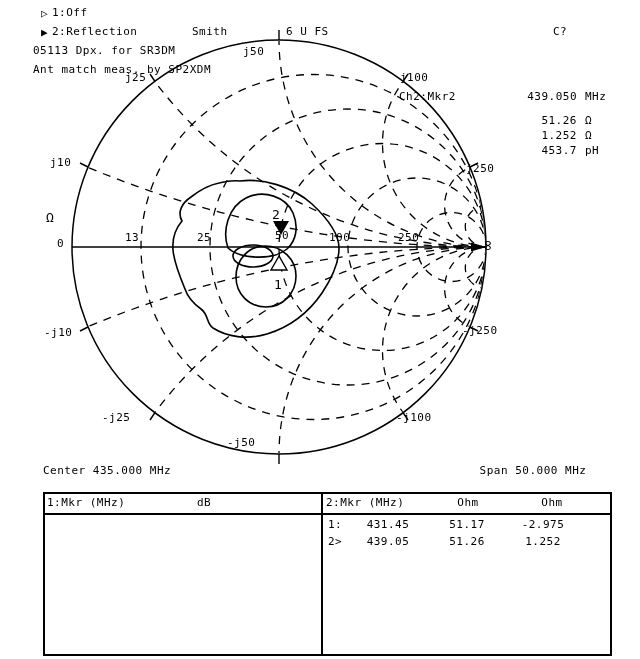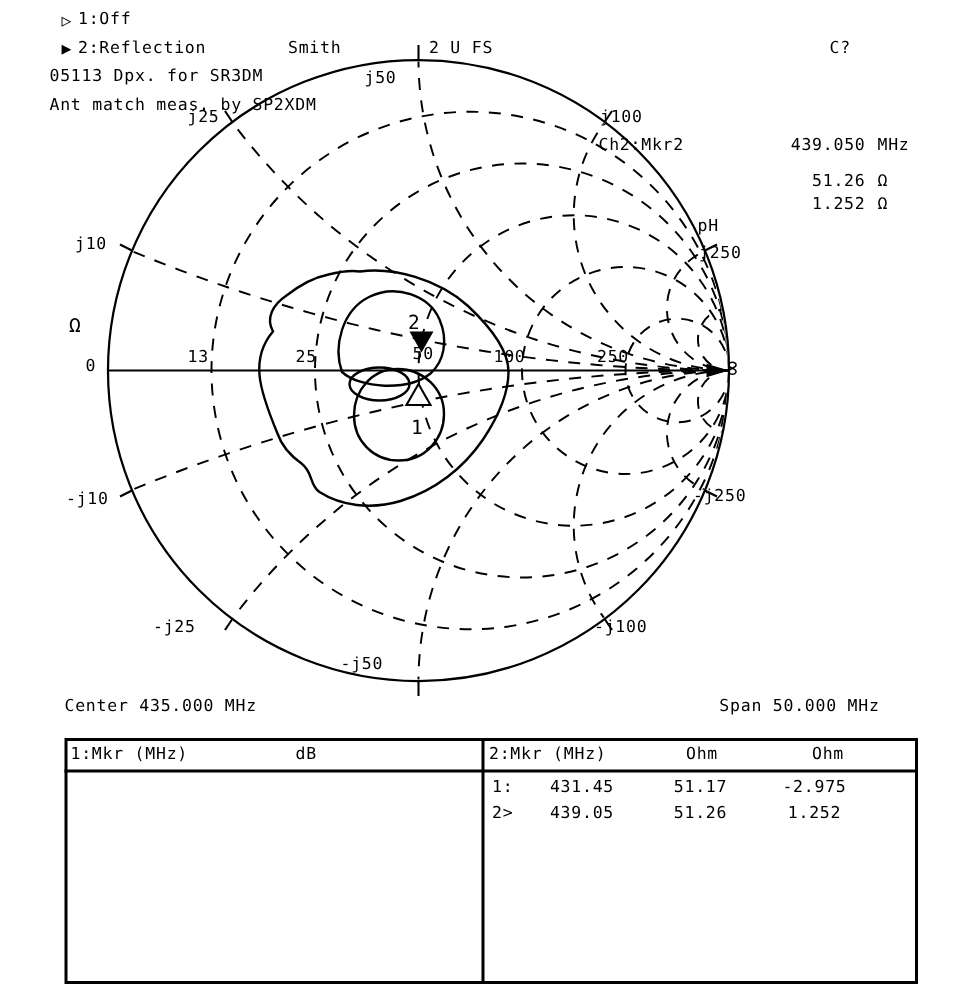--- a/index.html
+++ b/index.html
@@ -97,40 +97,41 @@
     <text x="274" y="289" font-size="13">1</text>
   </g>
 </svg>
 
 <div class="abs ptr" style="left:41px;top:7px">▷</div>
 <div class="abs t15" style="left:52px;top:5px">1:Off</div>
 
 <div class="abs ptr" style="left:41px;top:26px">▶</div>
 <div class="abs t15" style="left:52px;top:24px">2:Reflection</div>
 <div class="abs t15" style="left:192px;top:24px">Smith</div>
-<div class="abs t15" style="left:286px;top:24px">2 U FS</div>
+<div class="abs t15" style="left:286px;top:24px">6 U FS</div>
 <div class="abs t15" style="left:553px;top:24px">C?</div>
 
 <div class="abs t15" style="left:33px;top:43px">05113 Dpx. for SR3DM</div>
 <div class="abs t15" style="left:33px;top:62px">Ant match meas. by SP2XDM</div>
 
 <div class="abs t15" style="left:399px;top:89px">Ch2:Mkr2</div>
 <div class="abs t15 rdrow" style="left:457px;top:89px">
   <span class="rdval">439.050</span>
   <span class="rdunit">MHz</span>
 </div>
 <div class="abs t15 rdrow" style="left:457px;top:113px">
   <span class="rdval">51.26</span>
   <span class="rdunit">Ω</span>
 </div>
 <div class="abs t15 rdrow" style="left:457px;top:128px">
   <span class="rdval">1.252</span>
   <span class="rdunit">Ω</span>
 </div>
 <div class="abs t15 rdrow" style="left:457px;top:143px">
+  <span class="rdval">453.7</span>
   <span class="rdunit">pH</span>
 </div>
 
 <div class="abs t15" style="left:50px;top:155px">j10</div>
 <div class="abs t15" style="left:125px;top:70px">j25</div>
 <div class="abs t15" style="left:243px;top:44px">j50</div>
 <div class="abs t15" style="left:400px;top:70px">j100</div>
 <div class="abs t15" style="left:466px;top:161px">j250</div>
 <div class="abs t15" style="left:44px;top:325px">-j10</div>
 <div class="abs t15" style="left:102px;top:410px">-j25</div>

